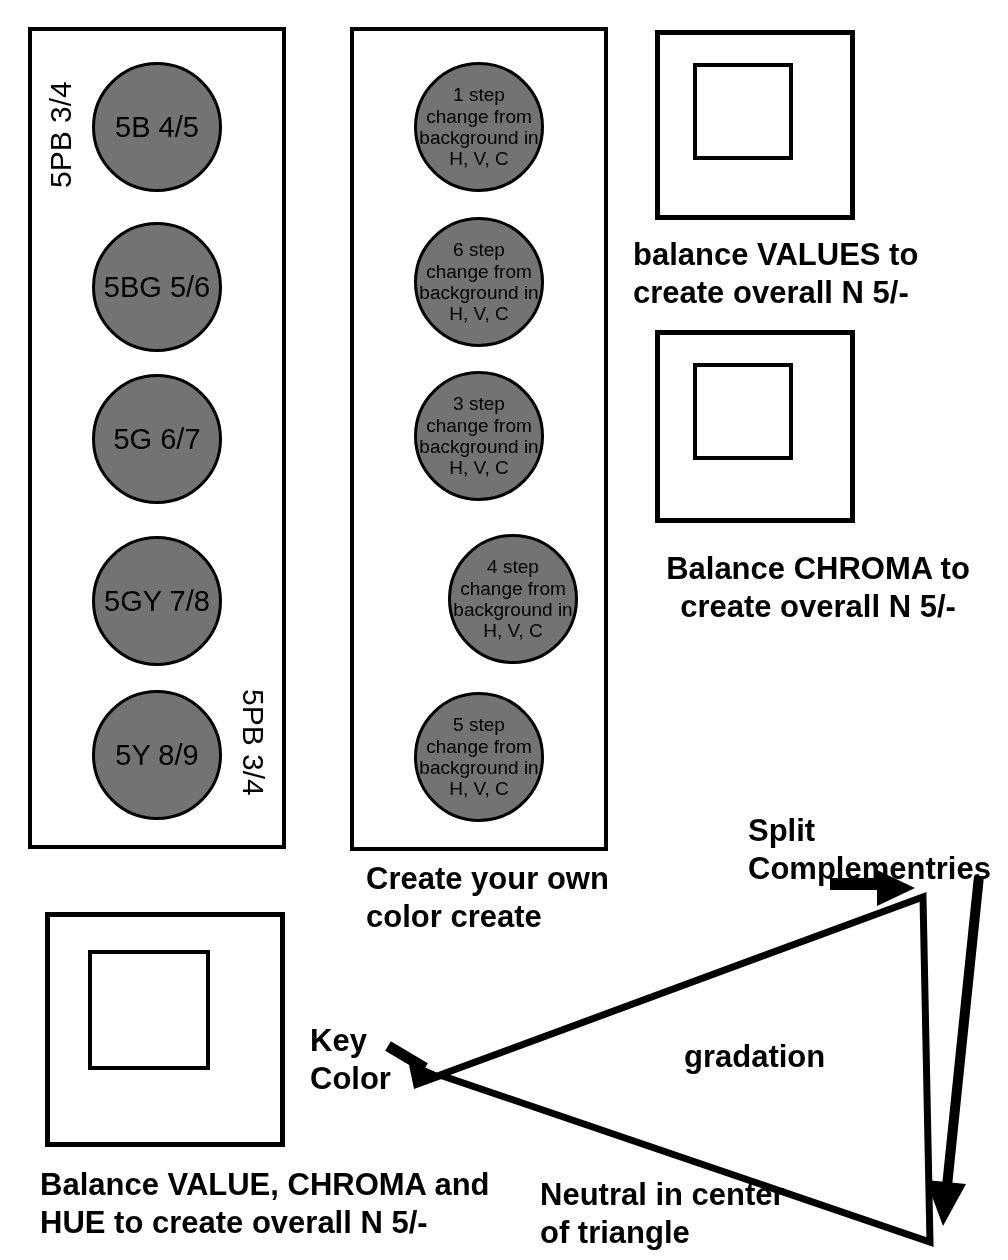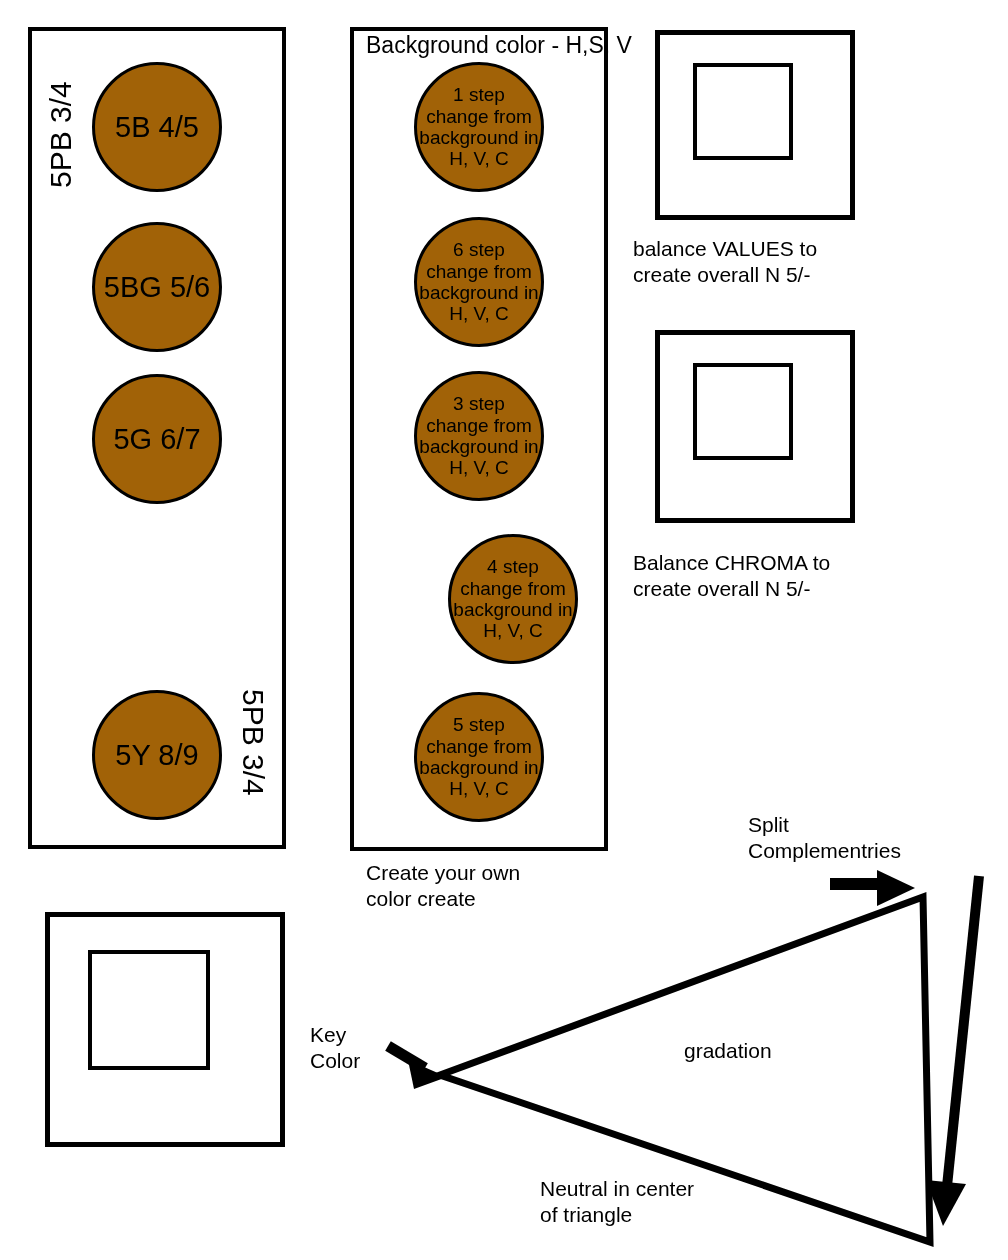--- a/index.html
+++ b/index.html
@@ -37,21 +37,21 @@
     line-height: 1;
   }
   .rot-up   { transform: rotate(-90deg); transform-origin: left top; }
   .rot-down { transform: rotate(90deg);  transform-origin: left top; }
 
   
   .circle {
     position: absolute;
     border: 3px solid #000;
     border-radius: 50%;
-    background: #a16207;
+    background: #737373;
     box-sizing: border-box;
     display: flex;
     align-items: center;
     justify-content: center;
     text-align: center;
   }
   .circle.big-label {
     font-size: 29px;
     line-height: 1.05;
   }
@@ -81,23 +81,24 @@
   .sq-inner {
     position: absolute;
     border: 4px solid #000;
     background: #fff;
     box-sizing: border-box;
   }
 
   
   .caption {
     position: absolute;
-    font-size: 21px;
+    font-size: 31px;
     line-height: 1.24;
     white-space: pre-line;
+    font-weight: bold;
   }
 
   
   #vec {
     position: absolute;
     left: 0; top: 0;
     width: 1008px;
     height: 1260px;
     pointer-events: none;
   }
@@ -115,27 +116,29 @@
 
   <div class="circle big-label" style="left:92px; top:62px; width:130px; height:130px;">
     <span class="circle-text">5B 4/5</span>
   </div>
   <div class="circle big-label" style="left:92px; top:222px; width:130px; height:130px;">
     <span class="circle-text">5BG 5/6</span>
   </div>
   <div class="circle big-label" style="left:92px; top:374px; width:130px; height:130px;justify-content:center;">
     <span class="circle-text">5G 6/7</span>
   </div>
+  <div class="circle big-label" style="left:92px; top:536px; width:130px; height:130px;">
+    <span class="circle-text">5GY 7/8</span>
+  </div>
   <div class="circle big-label" style="left:92px; top:690px; width:130px; height:130px;">
     <span class="circle-text">5Y 8/9</span>
   </div>
 
   <div class="panel" style="left:350px; top:27px; width:258px; height:824px;"></div>
 
-  <div class="panel2-heading" style="left:366px; top:34px;">Background color - H,S, V</div>
 
   <div class="circle small-label" style="left:414px; top:62px; width:130px; height:130px;">
     <span class="circle-text">
       <span>1 step</span><br>
       <span>change from</span><br>
       <span>background in</span><br>
       <span>H, V, C</span>
     </span>
   </div>
 
@@ -178,25 +181,27 @@
   <div class="caption" style="left:366px; top:860px; width:300px;">Create your own
 color create</div>
 
   <div class="sq-outer" style="left:655px; top:30px; width:200px; height:190px;"></div>
   <div class="sq-inner" style="left:693px; top:63px; width:100px; height:97px;"></div>
   <div class="caption" style="left:633px; top:236px; width:360px;">balance VALUES to
 create overall N 5/-</div>
 
   <div class="sq-outer" style="left:655px; top:330px; width:200px; height:193px;"></div>
   <div class="sq-inner" style="left:693px; top:363px; width:100px; height:97px;"></div>
-  <div class="caption" style="left:633px; top:550px; width:370px;">Balance CHROMA to
+  <div class="caption" style="left:633px; top:550px; width:370px;text-align:center;">Balance CHROMA to
 create overall N 5/-</div>
 
   <div class="sq-outer" style="left:45px; top:912px; width:240px; height:235px;"></div>
   <div class="sq-inner" style="left:88px; top:950px; width:122px; height:120px;"></div>
+  <div class="caption" style="left:40px; top:1166px; width:500px;">Balance VALUE, CHROMA and
+HUE  to create overall N 5/-</div>
 
   <div class="caption" style="left:310px; top:1022px; width:130px;">Key
 Color</div>
 
   <div class="caption" style="left:748px; top:812px; width:280px;">Split
 Complementries</div>
 
   <div class="caption" style="left:540px; top:1176px; width:330px;">Neutral in center
 of triangle</div>
 

